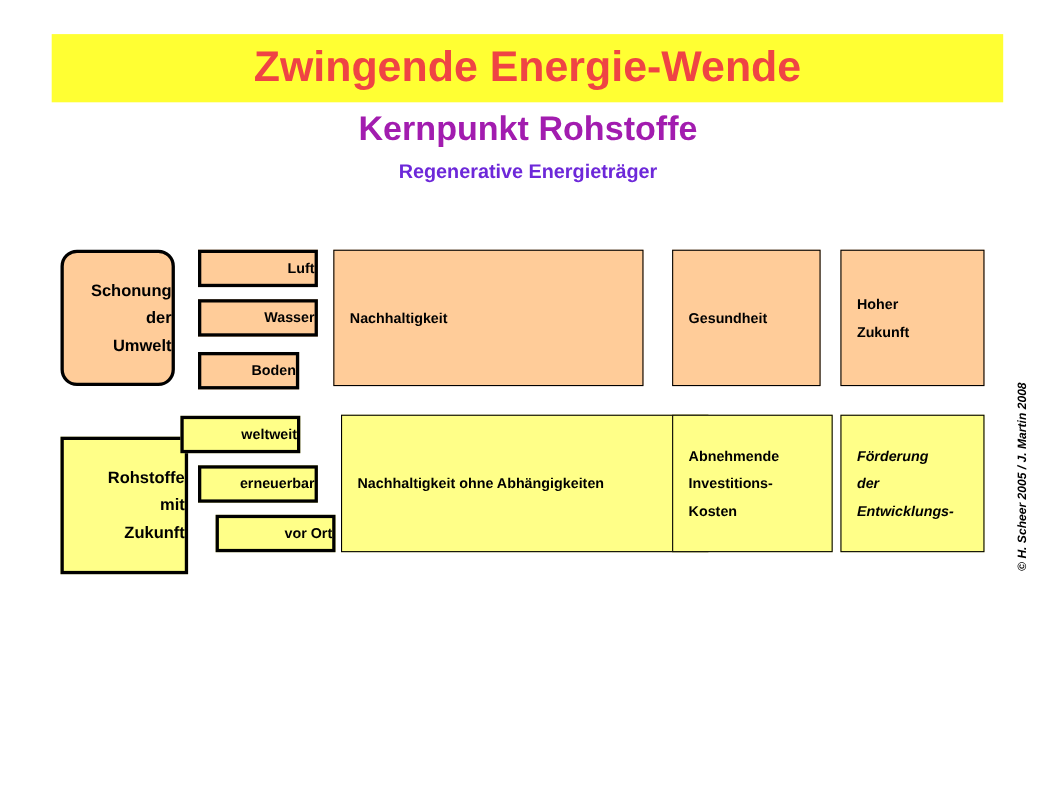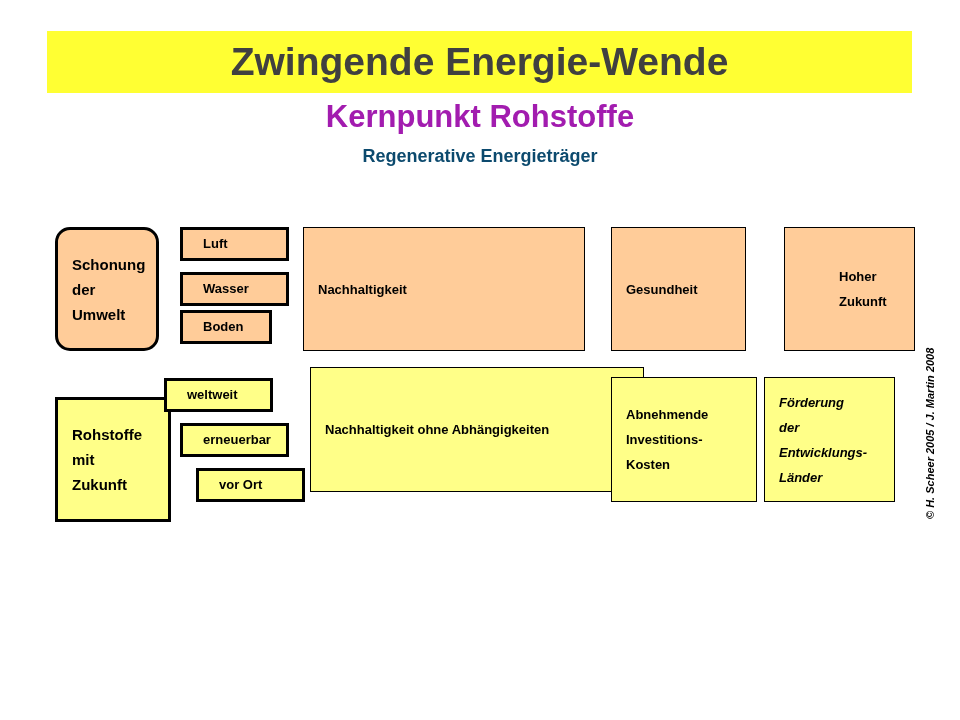--- a/index.html
+++ b/index.html
@@ -28,21 +28,21 @@
   #main-title {
     position: absolute;
     left: 47px;
     top: 31px;
     width: 865px;
     height: 62px;
     line-height: 62px;
     text-align: center;
     font-size: 39px;
     font-weight: bold;
-    color: #404040;
+    color: #ef4444;
     letter-spacing: 0px;
     white-space: nowrap;
   }
 
   #subtitle-1 {
     position: absolute;
     left: 0px;
     top: 99px;
     width: 960px;
     text-align: center;
@@ -51,32 +51,32 @@
     color: #a21caf;
   }
   #subtitle-2 {
     position: absolute;
     left: 0px;
     top: 146px;
     width: 960px;
     text-align: center;
     font-size: 18px;
     font-weight: bold;
-    color: #0c4a6e;
+    color: #6d28d9;
   }
 
   
   .box {
     position: absolute;
     box-sizing: border-box;
     display: flex;
     flex-direction: column;
     justify-content: center;
   }
-  .box.thick   { border: 3px solid #000000; }
+  .box.thick   { border: 3px solid #000000; align-items: flex-end; }
   .box.thin    { border: 1px solid #000000; }
   .peach       { background: #ffcc99; }
   .softyellow  { background: #ffff88; }
 
   .box-line {
     font-size: 13px;
     font-weight: bold;
     color: #000000;
     line-height: 25px;
     padding-left: 14px;
@@ -123,63 +123,62 @@
   <div class="box-line big">der</div>
   <div class="box-line big">Umwelt</div>
 </div>
 
 <div class="box thick peach center-v" style="left:180px; top:227px; width:109px; height:34px;">
   <div class="box-line small-label">Luft</div>
 </div>
 <div class="box thick peach center-v" style="left:180px; top:272px; width:109px; height:34px;">
   <div class="box-line small-label">Wasser</div>
 </div>
-<div class="box thick peach center-v" style="left:180px; top:310px; width:92px; height:34px;">
+<div class="box thick peach center-v" style="left:180px; top:320px; width:92px; height:34px;">
   <div class="box-line small-label">Boden</div>
 </div>
 
 <div class="box thin peach center-v" style="left:303px; top:227px; width:282px; height:124px;">
   <div class="box-line">Nachhaltigkeit</div>
 </div>
 
 <div class="box thin peach center-v" style="left:611px; top:227px; width:135px; height:124px;">
   <div class="box-line">Gesundheit</div>
 </div>
 
-<div class="box thin peach center-v" style="left:784px; top:227px; width:131px; height:124px;padding-left:40px;">
+<div class="box thin peach center-v" style="left:764px; top:227px; width:131px; height:124px;">
   <div class="box-line">Hoher</div>
   <div class="box-line">Zukunft</div>
 </div>
 
 <div class="box thick softyellow center-v" style="left:55px; top:397px; width:116px; height:125px;">
   <div class="box-line big">Rohstoffe</div>
   <div class="box-line big">mit</div>
   <div class="box-line big">Zukunft</div>
 </div>
 
 <div class="box thick softyellow center-v" style="left:164px; top:378px; width:109px; height:34px;">
   <div class="box-line small-label">weltweit</div>
 </div>
 <div class="box thick softyellow center-v" style="left:180px; top:423px; width:109px; height:34px;">
   <div class="box-line small-label">erneuerbar</div>
 </div>
 <div class="box thick softyellow center-v" style="left:180px; top:468px; width:109px; height:34px;margin-left:16px;">
   <div class="box-line small-label">vor Ort</div>
 </div>
 
-<div class="box thin softyellow center-v" style="left:310px; top:367px; width:334px; height:125px;">
+<div class="box thin softyellow center-v" style="left:310px; top:377px; width:334px; height:125px;">
   <div class="box-line">Nachhaltigkeit ohne Abhängigkeiten</div>
 </div>
 
 <div class="box thin softyellow center-v" style="left:611px; top:377px; width:146px; height:125px;">
   <div class="box-line">Abnehmende</div>
   <div class="box-line">Investitions-</div>
   <div class="box-line">Kosten</div>
 </div>
 
 <div class="box thin softyellow center-v" style="left:764px; top:377px; width:131px; height:125px;font-style:italic;">
   <div class="box-line">Förderung</div>
   <div class="box-line">der</div>
   <div class="box-line">Entwicklungs-</div>
-  <div class="box-line">Länder</div>
 </div>
 
 <div id="copyright">© H. Scheer 2005 / J. Martin 2008</div>
 
 </body></html>

